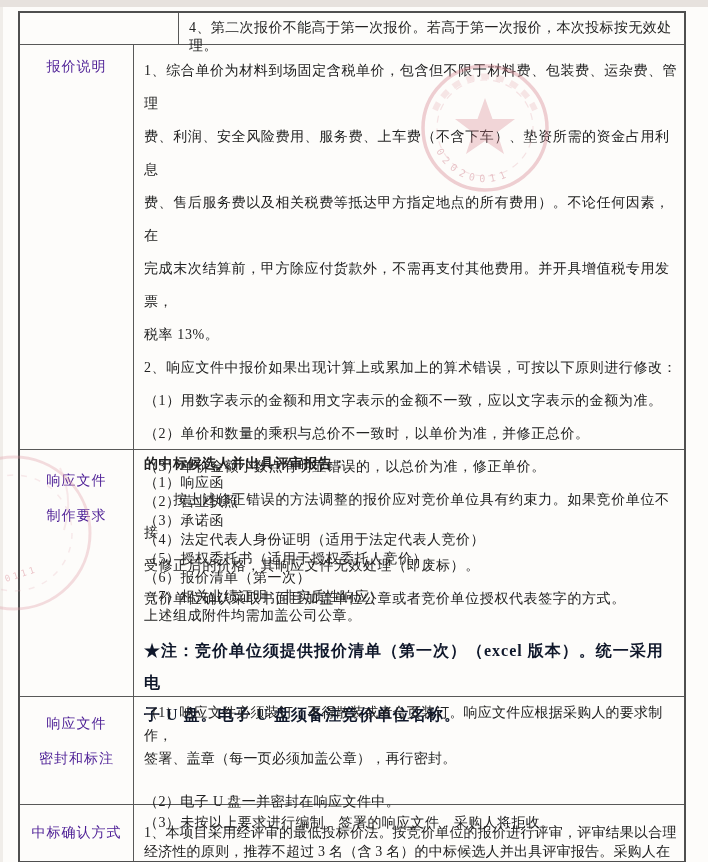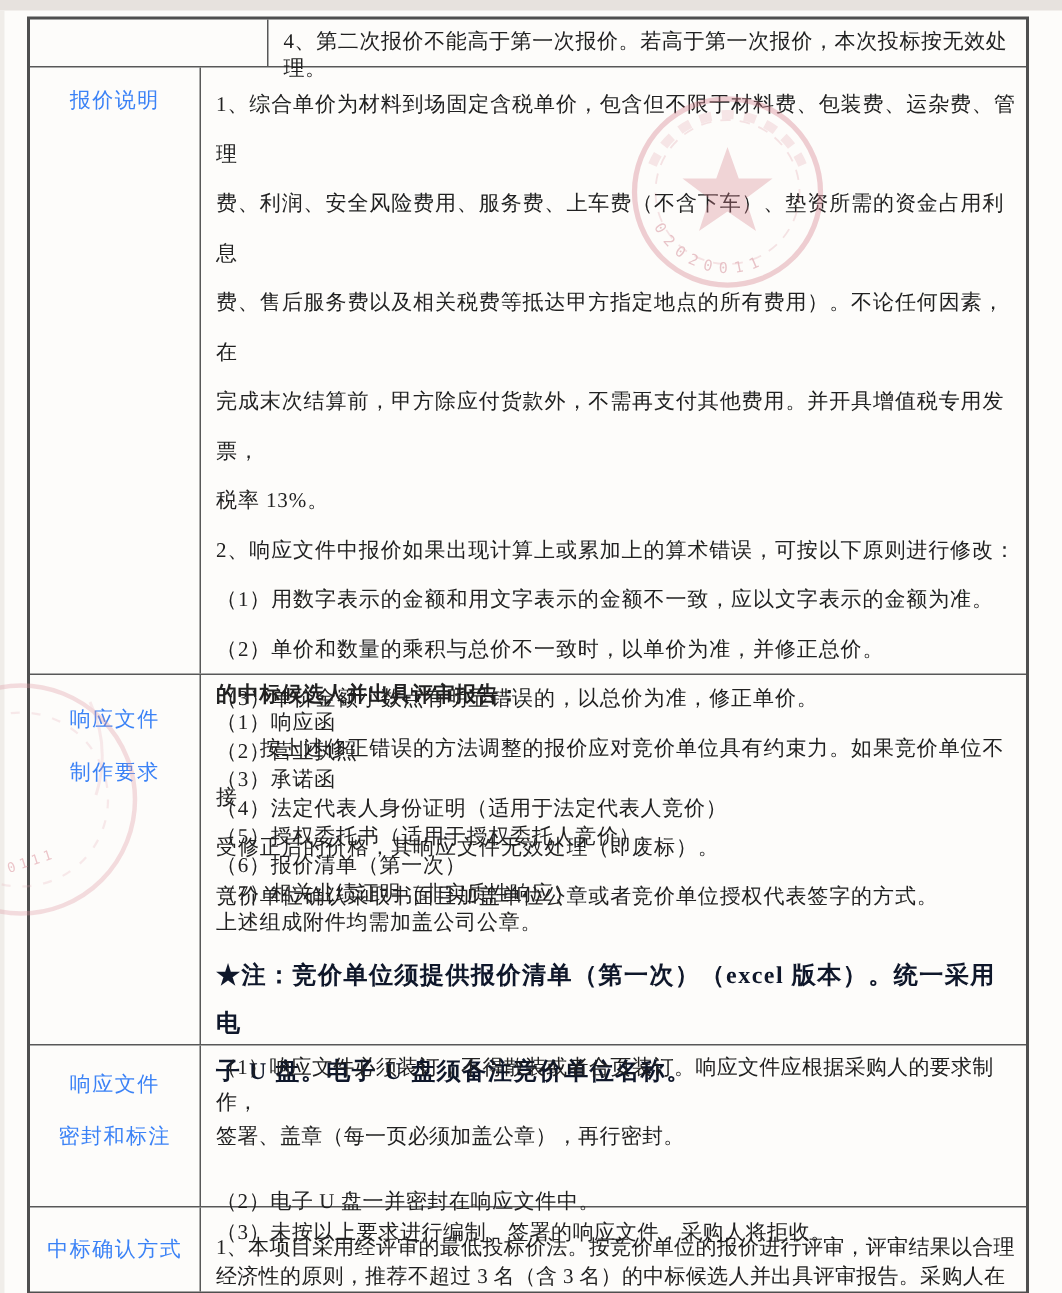--- a/index.html
+++ b/index.html
@@ -15,21 +15,21 @@
   .doc-table{
     position:absolute;left:18px;top:11px;width:664px;
     border:2px solid #4f4f4f;
     background:transparent;
   }
   .trow{display:flex;border-top:1px solid #585858;}
   .trow:first-child{border-top:none;padding-left:45px;}
   .cell-label{
     width:114px;flex:0 0 114px;border-right:1px solid #585858;
     box-sizing:border-box;text-align:center;
-    font-size:14px;letter-spacing:1px;color:#3b82f6;
+    font-size:14px;letter-spacing:1px;color:#4c1d95;
   }
   .cell-content{
     flex:1;box-sizing:border-box;padding-left:10px;padding-right:6px;
     font-size:14px;color:#212121;
   }
   .prewrap{white-space:pre-wrap;}
 
   
   .r0{height:31px;}
   .r1{height:404px;}

